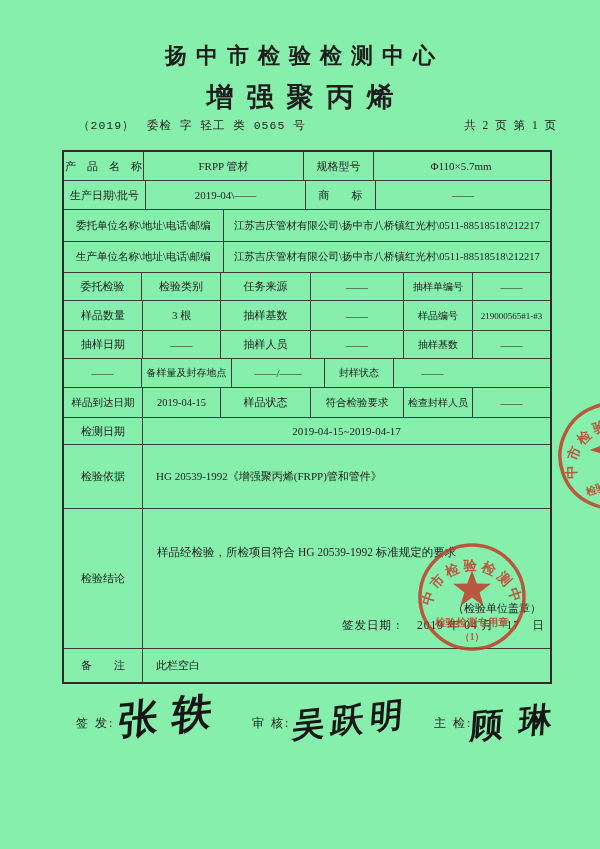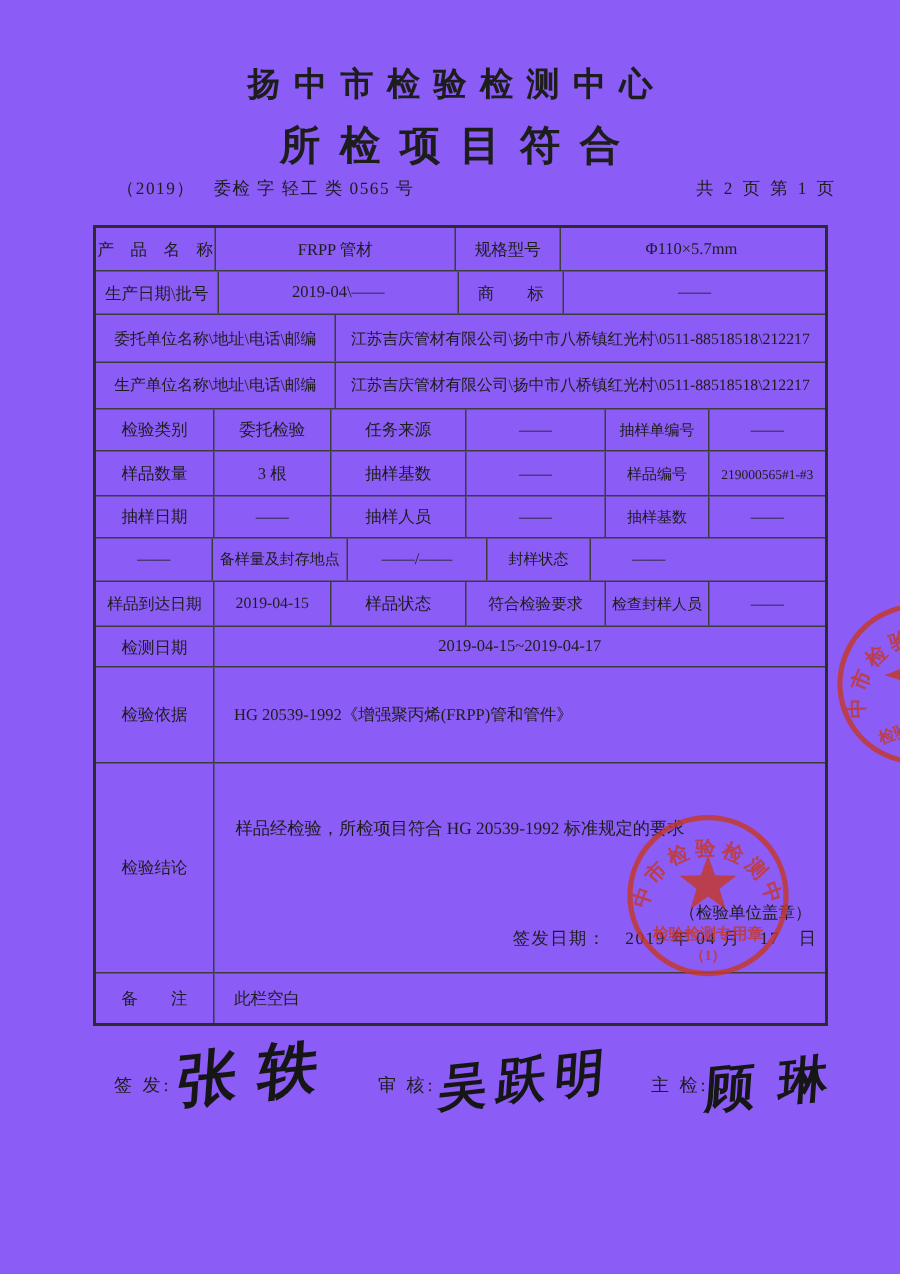--- a/index.html
+++ b/index.html
@@ -1,26 +1,26 @@
 <!DOCTYPE html>
 <html><head>
 <meta charset="utf-8">
 <style>
   html,body{margin:0;padding:0;background:#9a9a9a;}
   .page{
     position:relative;width:600px;height:849px;margin:0 auto;
-    background:#8b5cf6;overflow:hidden;
+    background:#86efac;overflow:hidden;
     font-family:"Liberation Serif","DejaVu Serif",serif;color:#1d1d1d;
   }
   
   .org-title{position:absolute;top:41px;left:0;width:100%;text-align:center;
     font-size:22px;font-weight:bold;letter-spacing:9px;text-indent:9px;white-space:nowrap;}
   .report-title{position:absolute;top:79px;left:0;width:100%;text-align:center;
     font-size:27px;font-weight:bold;letter-spacing:13px;text-indent:13px;white-space:nowrap;}
-  .doc-number{position:absolute;top:118px;left:78px;font-size:11.5px;letter-spacing:1px;}
+  .doc-number{position:absolute;top:118px;left:78px;font-size:11.5px;letter-spacing:1px;font-family:Liberation Mono, monospace;}
   .page-info{position:absolute;top:118px;right:42px;font-size:11.5px;letter-spacing:2px;}
 
   
   .tbl{position:absolute;top:150px;left:62px;width:490px;border:2px solid #2c2c2c;
     box-sizing:border-box;background:transparent;}
   .row{display:flex;border-bottom:1px solid #3c3c3c;box-sizing:border-box;}
   .row:last-child{border-bottom:none;}
   .cell{border-right:1px solid #3c3c3c;box-sizing:border-box;display:flex;
     align-items:center;justify-content:center;font-size:11px;text-align:center;
     overflow:hidden;white-space:nowrap;}
@@ -48,21 +48,21 @@
   .stamp-main{left:410px;top:535px;}
   .stamp-edge{left:550px;top:394px;transform:rotate(-20deg);}
   .stamp text, .stamp textPath{fill:#c63828;}
 </style>
 </head>
 <body>
 
 <div class="page">
 
   <div class="org-title">扬中市检验检测中心</div>
-  <div class="report-title">所检项目符合</div>
+  <div class="report-title">增强聚丙烯</div>
   <div class="doc-number">（2019）　委检 字 轻工 类 0565 号</div>
   <div class="page-info">共 2 页 第 1 页</div>
 
   <div class="tbl">
 
     <div class="row" style="height:29px">
       <div class="cell" style="width:80px">产　品　名　称</div>
       <div class="cell" style="width:160px">FRPP 管材</div>
       <div class="cell" style="width:70px">规格型号</div>
       <div class="cell" style="width:174px">Φ110×5.7mm</div>
@@ -79,22 +79,22 @@
       <div class="cell fs105" style="width:160px">委托单位名称\地址\电话\邮编</div>
       <div class="cell left fs105" style="width:326px">江苏吉庆管材有限公司\扬中市八桥镇红光村\0511-88518518\212217</div>
     </div>
 
     <div class="row" style="height:31px">
       <div class="cell fs105" style="width:160px">生产单位名称\地址\电话\邮编</div>
       <div class="cell left fs105" style="width:326px">江苏吉庆管材有限公司\扬中市八桥镇红光村\0511-88518518\212217</div>
     </div>
 
     <div class="row" style="height:28px">
+      <div class="cell" style="width:78px">委托检验</div>
       <div class="cell" style="width:79px">检验类别</div>
-      <div class="cell" style="width:78px">委托检验</div>
       <div class="cell" style="width:90px">任务来源</div>
       <div class="cell" style="width:93px">——</div>
       <div class="cell fs10" style="width:69px">抽样单编号</div>
       <div class="cell" style="width:77px">——</div>
     </div>
 
     <div class="row" style="height:30px">
       <div class="cell" style="width:79px">样品数量</div>
       <div class="cell" style="width:78px">3 根</div>
       <div class="cell" style="width:90px">抽样基数</div>

